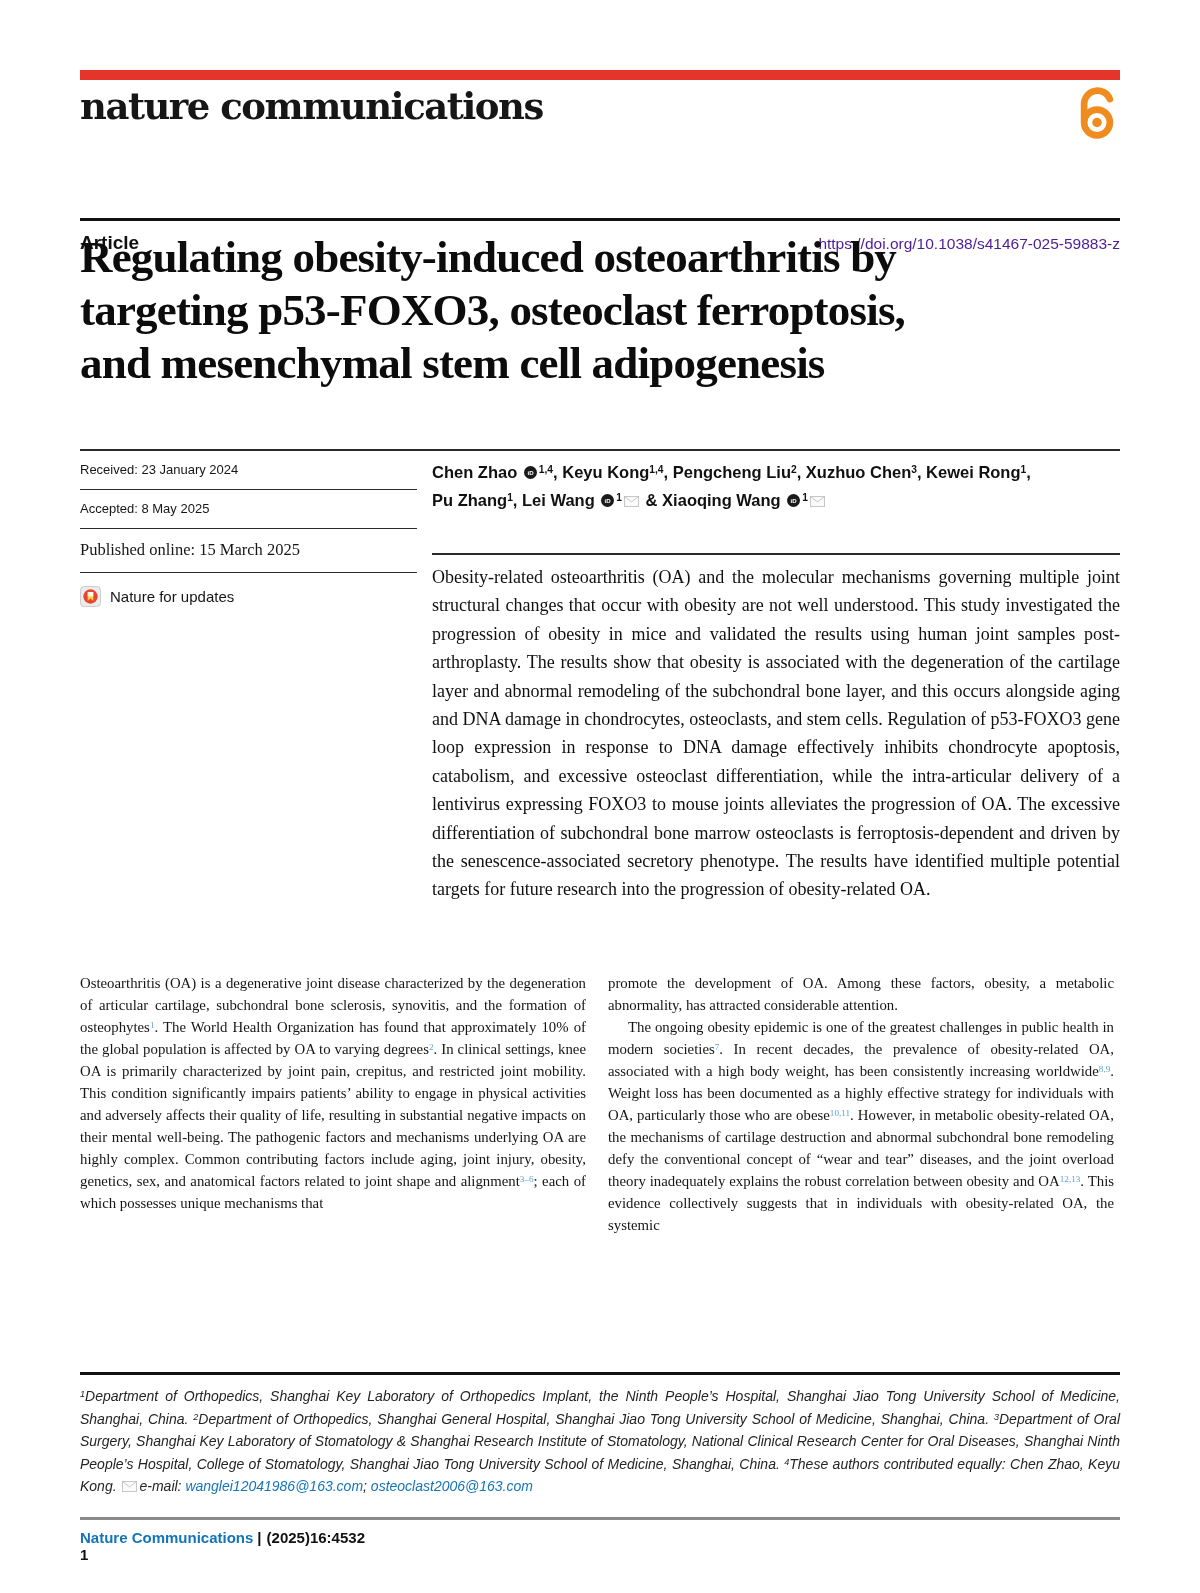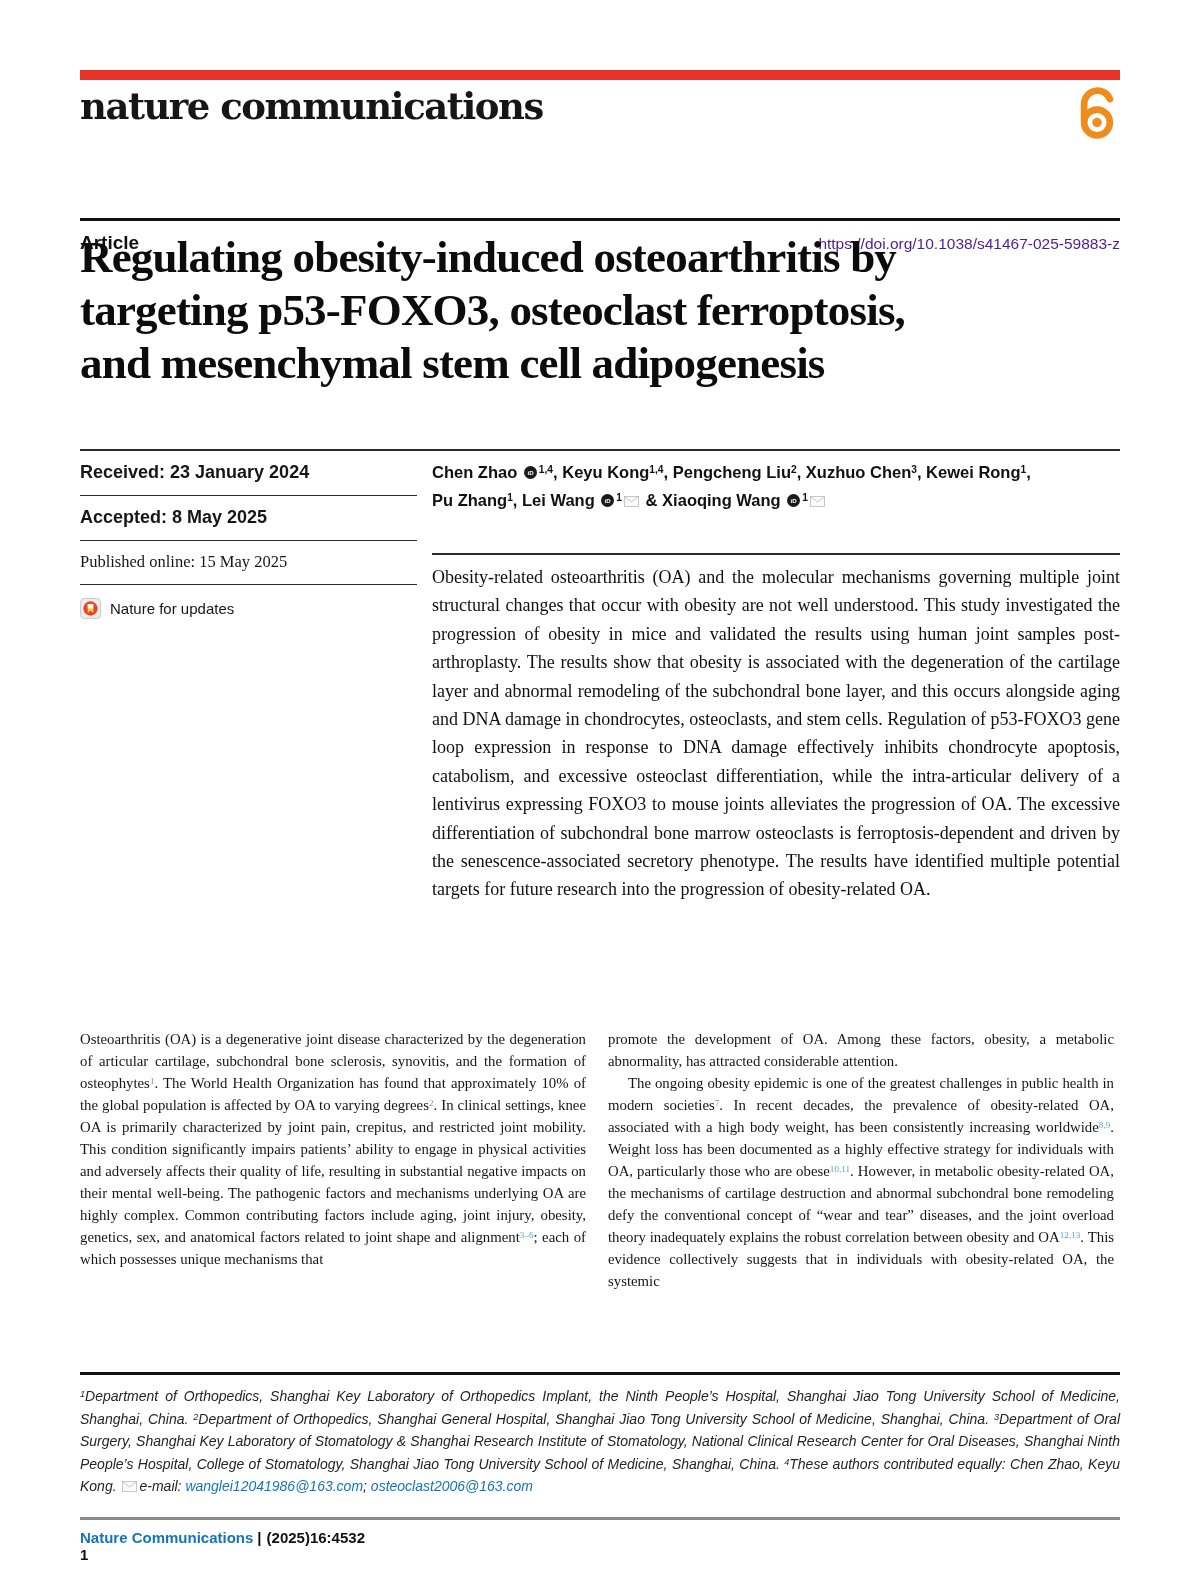--- a/index.html
+++ b/index.html
@@ -18,34 +18,34 @@
   .doi-link{font-size:15.5px;color:#4c1d95;text-decoration:none;font-weight:500;}
   .title-rule{position:absolute;top:218px;left:0;width:100%;height:3px;background:#111;}
   .title{position:absolute;top:231px;left:0;width:100%;
         font-family:"Liberation Serif",serif;font-weight:700;font-size:45px;line-height:53px;
         letter-spacing:-0.8px;color:#0c0c0c;}
   .title span{display:block;}
 
   
   .meta-top-rule{position:absolute;top:449px;left:0;width:100%;height:2px;background:#2b2b2b;}
   .meta-left{position:absolute;top:451px;left:0;width:337px;}
-  .meta-row{border-bottom:1.6px solid #2b2b2b;padding:11px 0 12px;font-size:18px;font-weight:700;color:#161616;}
+  .meta-row{border-bottom:1.6px solid #2b2b2b;padding:11px 0 12px;font-size:13px;font-weight:400;color:#161616;}
   .meta-row.serif{font-family:"Liberation Serif",serif;font-size:16.5px;font-weight:400;}
   .check-row{display:flex;align-items:center;gap:9px;padding-top:13px;font-size:15px;
         font-weight:500;color:#161616;cursor:pointer;}
   .authors{position:absolute;top:459px;left:352px;width:688px;font-weight:700;
         font-size:16.5px;line-height:27px;color:#111;}
   .authors sup{font-size:10px;}
   .authors-rule{position:absolute;top:553px;left:352px;width:688px;height:2px;background:#2b2b2b;}
   .abstract{position:absolute;top:563px;left:352px;width:688px;
         font-family:"Liberation Serif",serif;font-size:18px;line-height:28.4px;
         text-align:justify;color:#101010;hyphens:auto;}
 
   
-  .body-col{position:absolute;top:1028px;width:506px;}
+  .body-col{position:absolute;top:972px;width:506px;}
   .col1{left:0;} .col2{left:528px;}
   .body-col p{margin:0;font-family:"Liberation Serif",serif;font-size:14.8px;line-height:22px;
         text-align:justify;color:#151515;hyphens:auto;}
   .body-col p.indent{text-indent:20px;}
 
   sup.sup{font-size:62%;line-height:0;position:relative;vertical-align:baseline;top:-0.45em;}
   sup.ref{color:#5aa1d2;}
 
   
   .foot-rule{position:absolute;top:1372px;left:0;width:100%;height:3px;background:#111;}
@@ -89,21 +89,21 @@
     <h1 class="title" style="margin:0">
       <span>Regulating obesity-induced osteoarthritis by</span>
       <span>targeting p53-FOXO3, osteoclast ferroptosis,</span>
       <span>and mesenchymal stem cell adipogenesis</span>
     </h1>
 
     <div class="meta-top-rule"></div>
     <div class="meta-left">
       <div class="meta-row">Received: 23 January 2024</div>
       <div class="meta-row">Accepted: 8 May 2025</div>
-      <div class="meta-row serif">Published online: 15 May 2025</div>
+      <div class="meta-row serif">Published online: 15 March 2025</div>
       <div class="check-row">
         <span style="display:inline-flex;">
           <svg width="21" height="21" viewBox="0 0 24 24">
             <rect x="0.5" y="0.5" width="23" height="23" rx="4.5" fill="#ececec" stroke="#c4c4c4"></rect>
             <circle cx="12" cy="12" r="8.2" fill="#e8432d"></circle>
             <path d="M8.8 6.8 h6.4 v10.4 l-3.2 -2.9 -3.2 2.9 z" fill="#f7d24a"></path>
             <path d="M8.8 6.8 h6.4 v5 h-6.4 z" fill="#ffffff" opacity="0.85"></path>
           </svg>
         </span>
         <span>Nature for updates</span>

